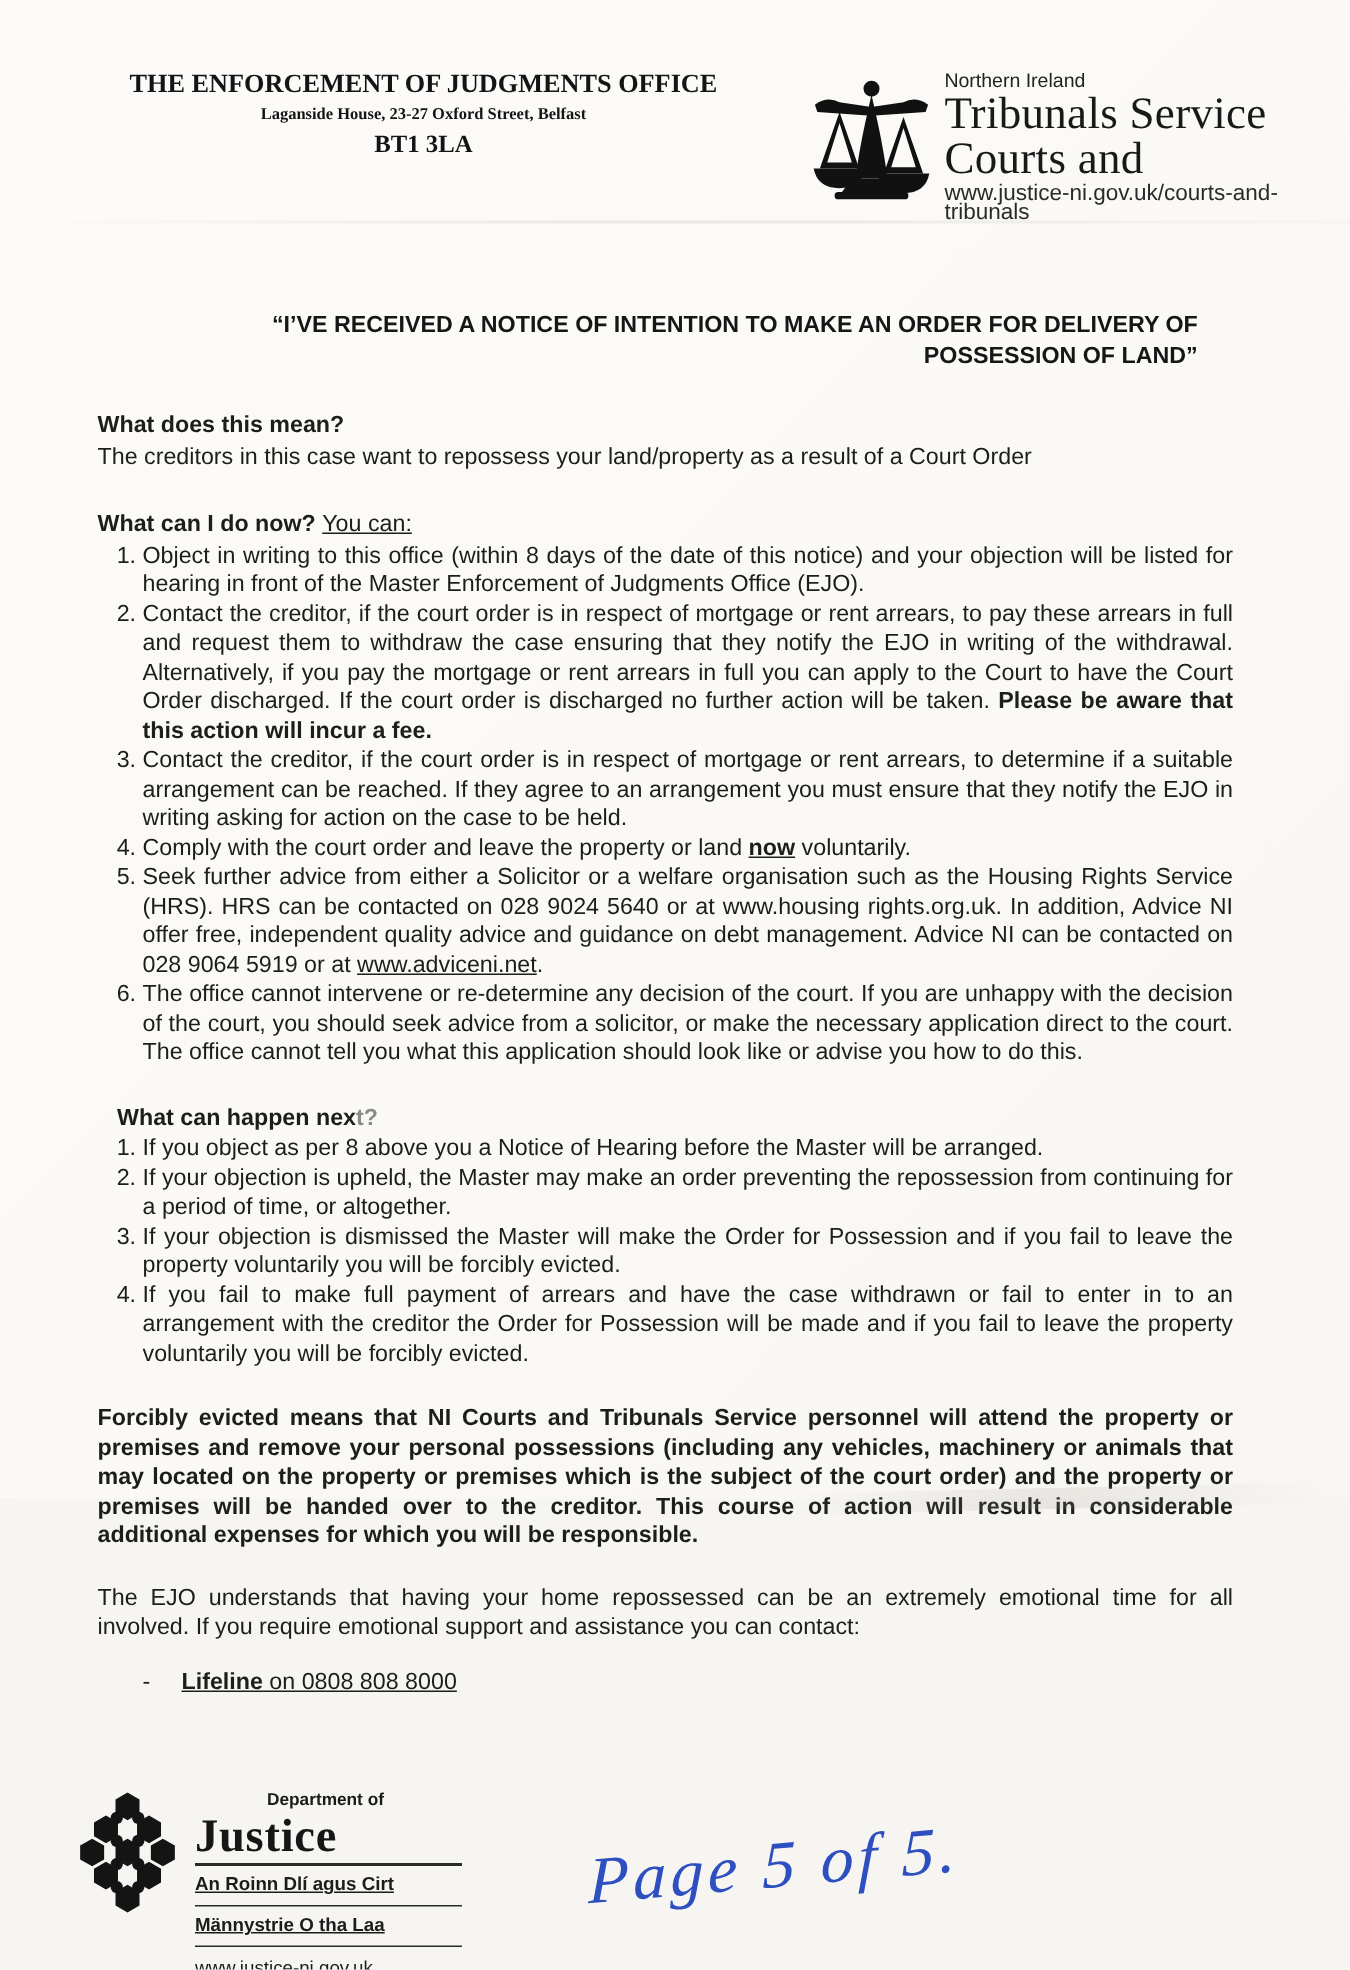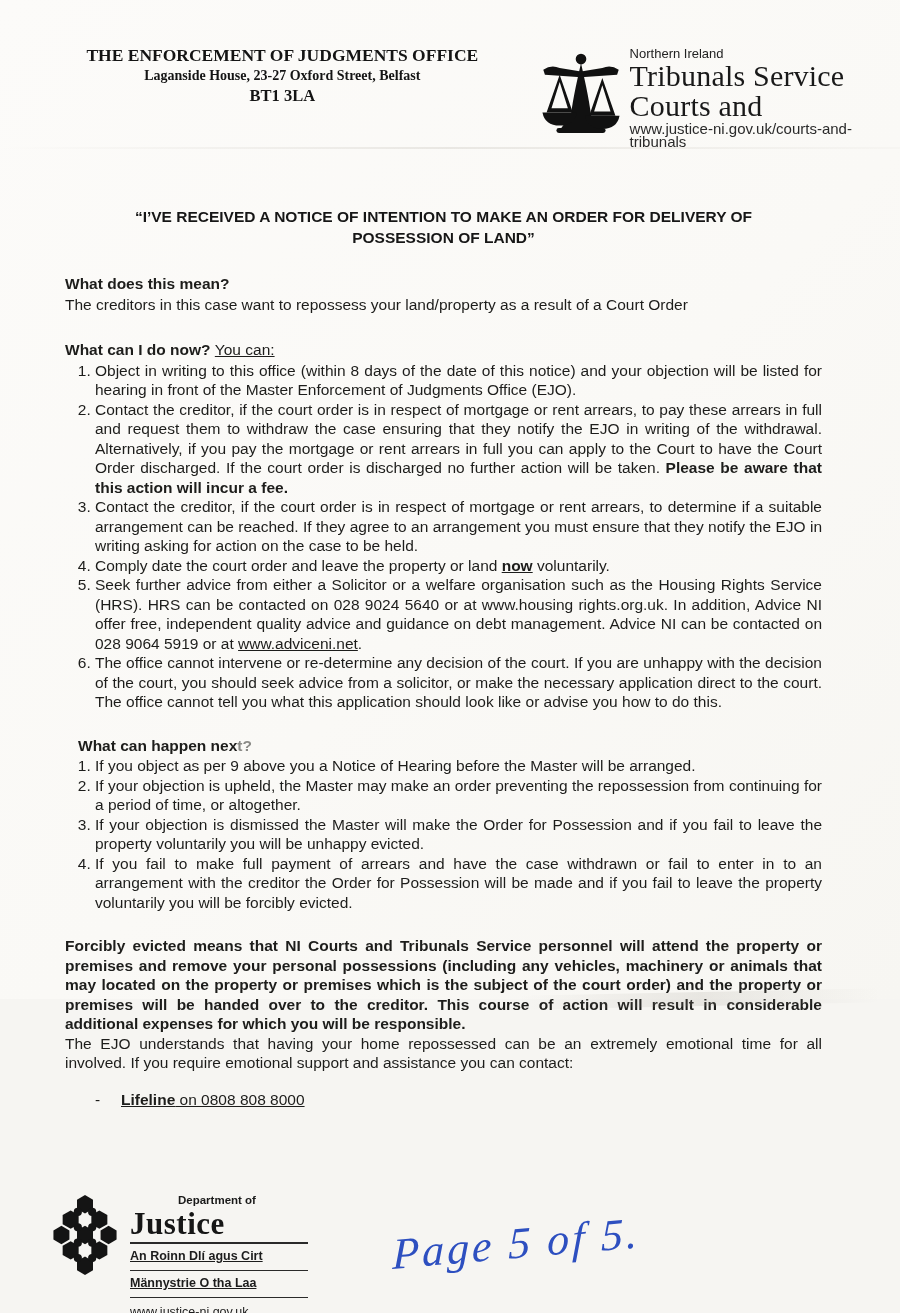--- a/index.html
+++ b/index.html
@@ -16,46 +16,46 @@
     background:linear-gradient(135deg,#fcfbf9 0%,#faf9f6 55%,#f7f6f2 100%);
   }
   
   .header{display:flex;align-items:flex-start;padding-top:44px;}
   .office-block{
     margin-left:65px;width:445px;text-align:center;
     font-family:"Liberation Serif","DejaVu Serif",serif;
     font-weight:bold;color:#141414;
   }
   .office-name{font-size:17.5px;line-height:22px;}
-  .office-addr{font-size:14px;line-height:20px;}
+  .office-addr{font-size:11px;line-height:20px;}
   .office-postcode{font-size:16.5px;line-height:20px;}
   .brand{display:flex;margin-left:40px;align-items:center;}
   .brand svg{display:block;}
   .brand-text{margin-left:8px;margin-top:2px;}
   .brand-region{font-size:13px;line-height:15px;color:#222;}
   .brand-name{
     font-family:"Liberation Serif","DejaVu Serif",serif;
     font-size:30px;line-height:30px;color:#191919;letter-spacing:0.2px;
   }
   .brand-url{font-size:15px;line-height:13px;color:#2a2a2a;margin-top:1px;}
   
   .content{padding:0 78px 0 65px;font-size:15.5px;line-height:19.5px;}
   .doc-title{
-    margin:58px auto 0 auto;max-width:710px;text-align:center;
+    margin:58px auto 0 auto;max-width:710px;text-align:right;
     font-weight:bold;font-size:15.5px;line-height:21px;color:#161616;
   }
   .sec-heading{font-weight:bold;margin:26px 0 1px 0;}
   .sec-heading .plain{font-weight:normal;text-decoration:underline;}
   .sec-heading .faint{color:#8a8a86;}
   .para{margin:0;}
   .just{text-align:justify;}
   ol.num-list{margin:1px 0 0 0;padding-left:30px;}
   ol.num-list li{text-align:justify;padding-left:0;margin:0;}
   .bold-para{font-weight:bold;margin-top:24px;}
-  .support-para{}
+  .support-para{margin-top:22px;}
   .contact-line{margin-top:25px;padding-left:30px;}
   .contact-line .dash{display:inline-block;width:26px;}
   .b{font-weight:bold;}
   .u{text-decoration:underline;}
   
   .doj{position:absolute;left:52px;top:1194px;display:flex;align-items:flex-start;}
   .doj-text{margin-left:12px;width:178px;}
   .doj-dept{font-size:11.5px;font-weight:bold;line-height:13px;color:#1a1a1a;margin-left:48px;}
   .doj-name{
     font-family:"Liberation Serif","DejaVu Serif",serif;
@@ -121,30 +121,30 @@
     <div class="doc-title">“I’VE RECEIVED A NOTICE OF INTENTION TO MAKE AN ORDER FOR DELIVERY OF POSSESSION OF LAND”</div>
 
     <div class="sec-heading">What does this mean?</div>
     <p class="para">The creditors in this case want to repossess your land/property as a result of a Court Order</p>
 
     <div class="sec-heading"><span>What can I do now? </span><span class="plain">You can:</span></div>
     <ol class="num-list">
       <li><span>Object in writing to this office (within 8 days of the date of this notice) and your objection will be listed for hearing in front of the Master Enforcement of Judgments Office (EJO).</span></li>
       <li><span>Contact the creditor, if the court order is in respect of mortgage or rent arrears, to pay these arrears in full and request them to withdraw the case ensuring that they notify the EJO in writing of the withdrawal.  Alternatively, if you pay the mortgage or rent arrears in full you can apply to the Court to have the Court Order discharged. If the court order is discharged no further action will be taken.  </span><span class="b">Please be aware that this action will incur a fee.</span></li>
       <li><span>Contact the creditor, if the court order is in respect of mortgage or rent arrears, to determine if a suitable arrangement can be reached.  If they agree to an arrangement you must ensure that they notify the EJO in writing asking for action on the case to be held.</span></li>
-      <li><span>Comply date the court order and leave the property or land </span><span class="b u">now</span><span> voluntarily.</span></li>
+      <li><span>Comply with the court order and leave the property or land </span><span class="b u">now</span><span> voluntarily.</span></li>
       <li><span>Seek further advice from either a Solicitor or a welfare organisation such as the Housing Rights Service (HRS).  HRS can be contacted on 028 9024 5640 or at www.housing rights.org.uk.  In addition, Advice NI offer free, independent quality advice and guidance on debt management. Advice NI can be contacted on 028 9064 5919 or at </span><span class="u">www.adviceni.net</span><span>.</span></li>
       <li><span>The office cannot intervene or re-determine any decision of the court.  If you are unhappy with the decision of the court, you should seek advice from a solicitor, or make the necessary application direct to the court.  The office cannot tell you what this application should look like or advise you how to do this.</span></li>
     </ol>
 
     <div class="sec-heading" style="margin-top:24px;margin-left:13px;"><span>What can happen nex</span><span class="faint">t?</span></div>
     <ol class="num-list">
-      <li><span>If you object as per 9 above you a Notice of Hearing before the Master will be arranged.</span></li>
+      <li><span>If you object as per 8 above you a Notice of Hearing before the Master will be arranged.</span></li>
       <li><span>If your objection is upheld, the Master may make an order preventing the repossession from continuing for a period of time, or altogether.</span></li>
-      <li><span>If your objection is dismissed the Master will make the Order for Possession and if you fail to leave the property voluntarily you will be unhappy evicted.</span></li>
+      <li><span>If your objection is dismissed the Master will make the Order for Possession and if you fail to leave the property voluntarily you will be forcibly evicted.</span></li>
       <li><span>If you fail to make full payment of arrears and have the case withdrawn or fail to enter in to an arrangement with the creditor the Order for Possession will be made and if you fail to leave the property voluntarily you will be forcibly evicted.</span></li>
     </ol>
 
     <p class="para just bold-para">Forcibly evicted means that NI Courts and Tribunals Service personnel will attend the property or premises and remove your personal possessions (including any vehicles, machinery or animals that may located on the property or premises which is the subject of the court order) and the property or premises will be handed over to the creditor.  This course of action will result in considerable additional expenses for which you will be responsible.</p>
 
     <p class="para just support-para">The EJO understands that having your home repossessed can be an extremely emotional time for all involved.  If you require emotional support and assistance you can contact:</p>
 
     <div class="contact-line" style="margin-top:17px;"><span class="dash">-</span><span><span class="b u">Lifeline</span><span class="u"> on 0808 808 8000</span></span></div>
   </div>
 

